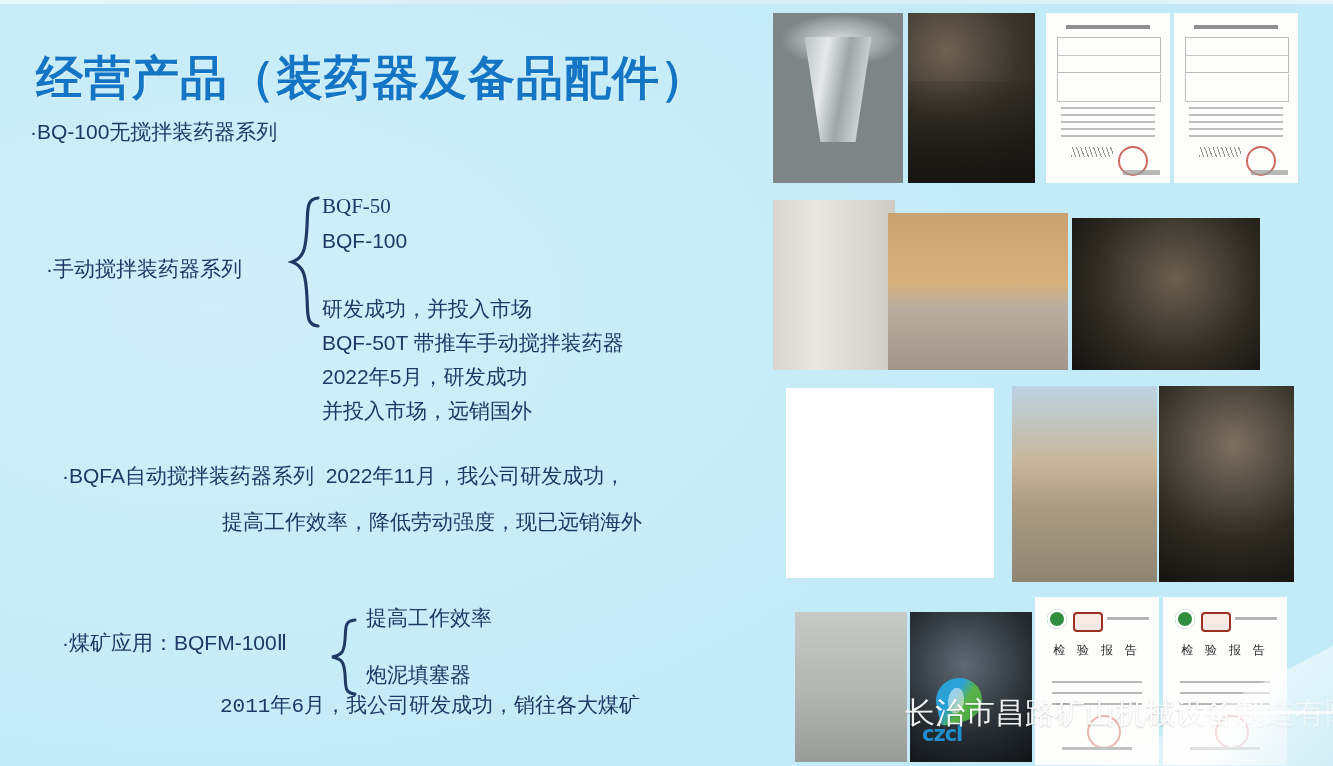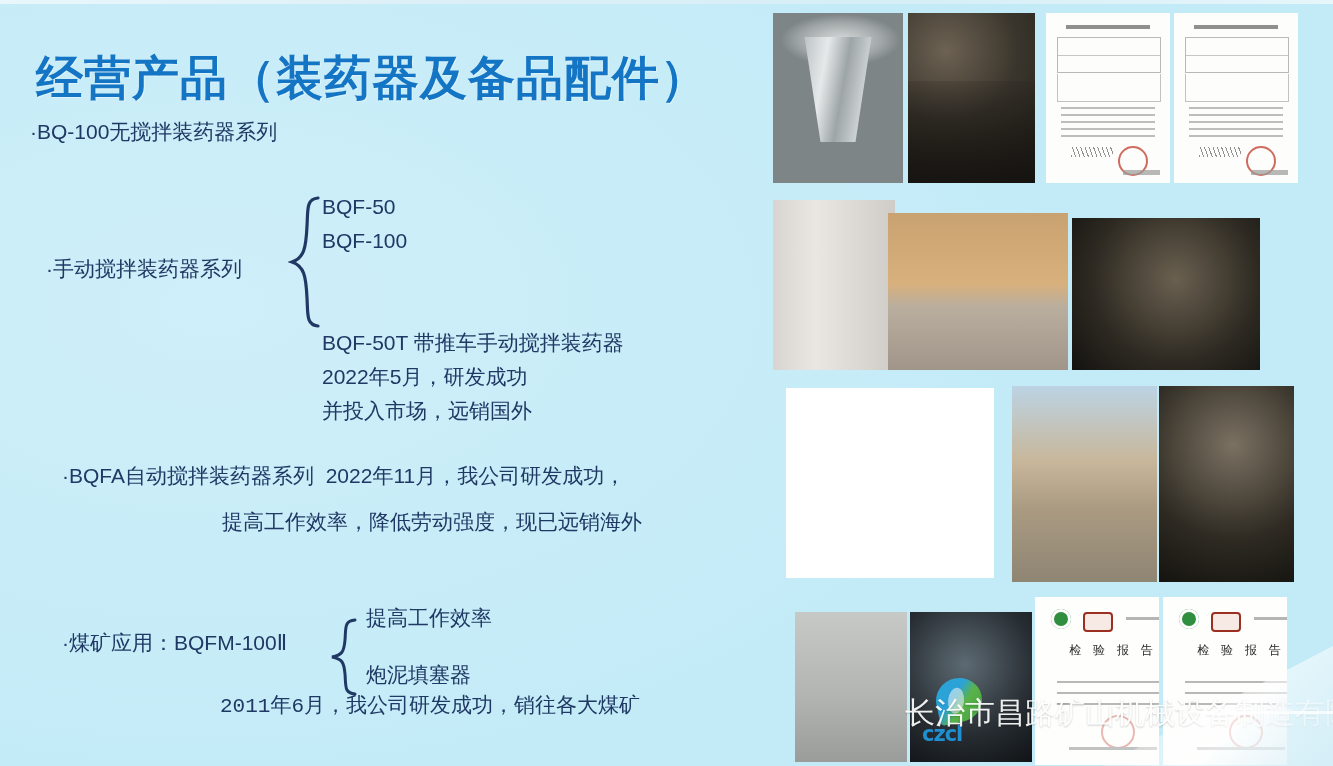--- a/index.html
+++ b/index.html
@@ -29,21 +29,21 @@
     letter-spacing:1px;white-space:nowrap;
     text-shadow:1px 1px 0 rgba(255,255,255,.35);
   }
   .body-txt{color:#1f3864;font-size:21px;line-height:1;white-space:pre;}
   .l1{position:absolute;left:30px;top:121px;}
 
   .sec2{position:absolute;left:30px;top:196px;width:700px;height:240px;}
   .sec2 .lbl{position:absolute;left:16px;top:62px;}
   .brace1{position:absolute;left:258px;top:0px;width:34px;height:132px;}
   .sec2 .r{position:absolute;left:292px;}
-  .r1{top:0px;}  .r2{top:34px;} .r3{top:68px;}
+  .r1{top:0px;font-family:Liberation Serif, serif;}  .r2{top:34px;} .r3{top:68px;}
   .r4{top:102px;left:352px;}
   .r5{top:136px;}
   .r6{top:170px;left:352px;}
   .r7{top:204px;left:352px;}
 
   .sec3{position:absolute;left:62px;top:465px;width:700px;}
   .s3a{position:absolute;left:0;top:0;}
   .s3b{position:absolute;left:160px;top:46px;}
 
   .sec4{position:absolute;left:62px;top:618px;width:700px;height:110px;}
@@ -107,21 +107,21 @@
   .cert .box:before{content:"";position:absolute;left:0;top:50%;width:100%;height:1px;background:#c6c6c6;}
   .cert .box2{position:absolute;left:9%;top:36%;width:82%;height:16%;border:1px solid #c2c2c2;border-top:none;}
   .cert .lines{position:absolute;left:12%;top:55%;width:76%;height:26%;}
   .cert .lines span{display:block;height:2px;margin-bottom:5px;background:#bdbdbd;}
   .cert .stamp{position:absolute;left:58%;top:78%;width:26px;height:26px;border:2px solid #c0392b;border-radius:50%;opacity:.75;}
   .cert .sig{position:absolute;left:20%;top:79%;width:34%;height:10px;
     background:repeating-linear-gradient(70deg,#4a4a4a 0 1px,transparent 1px 4px);opacity:.6;}
   .cert .foot{position:absolute;left:62%;bottom:5%;width:30%;height:5px;background:#9a9a9a;opacity:.7;}
 
   
-  .rep{position:relative;width:100%;height:100%;background:#fefefd;padding-left:32px;}
+  .rep{position:relative;width:100%;height:100%;background:#fefefd;}
   .rep .badge{position:absolute;left:10%;top:7%;width:20px;height:20px;border-radius:50%;
     background:#2f8f3e;box-shadow:inset 0 0 0 3px #fff;}
   .rep .cma{position:absolute;left:31%;top:9%;width:26px;height:16px;border:2px solid #9a2f22;border-radius:4px;background:#f7e9e4;}
   .rep .no{position:absolute;right:8%;top:12%;width:34%;height:3px;background:#b5b5b5;}
   .rep .hd{position:absolute;left:0;top:27%;width:100%;text-align:center;
     font-size:12px;color:#2a2a2a;letter-spacing:4px;font-family:"DejaVu Sans",sans-serif;}
   .rep .rows{position:absolute;left:14%;top:50%;width:72%;}
   .rep .rows span{display:block;height:2px;margin-bottom:9px;background:#b8b8b8;}
   .rep .seal{position:absolute;left:42%;top:70%;width:30px;height:30px;border:2px solid #c0392b;
     border-radius:50%;opacity:.35;}
@@ -155,20 +155,21 @@
 
     <div class="sec2">
       <div class="body-txt lbl">·手动搅拌装药器系列</div>
 
       <svg class="brace1" viewBox="0 0 34 132">
         <path d="M30 2 C18 3 20 14 19 30 C18 52 16 62 4 66 C16 70 18 80 19 102 C20 118 18 129 30 130" fill="none" stroke="#1f3864" stroke-width="3.2" stroke-linecap="round"></path>
       </svg>
 
       <div class="body-txt r r1">BQF-50</div>
       <div class="body-txt r r2">BQF-100</div>
+      <div class="body-txt r r4">研发成功，并投入市场</div>
       <div class="body-txt r r5">BQF-50T 带推车手动搅拌装药器</div>
       <div class="body-txt r r6">2022年5月，研发成功</div>
       <div class="body-txt r r7">并投入市场，远销国外</div>
     </div>
 
     <div class="sec3">
       <div class="body-txt s3a">·BQFA自动搅拌装药器系列  2022年11月，我公司研发成功，</div>
       <div class="body-txt s3b">提高工作效率，降低劳动强度，现已远销海外</div>
     </div>
 

